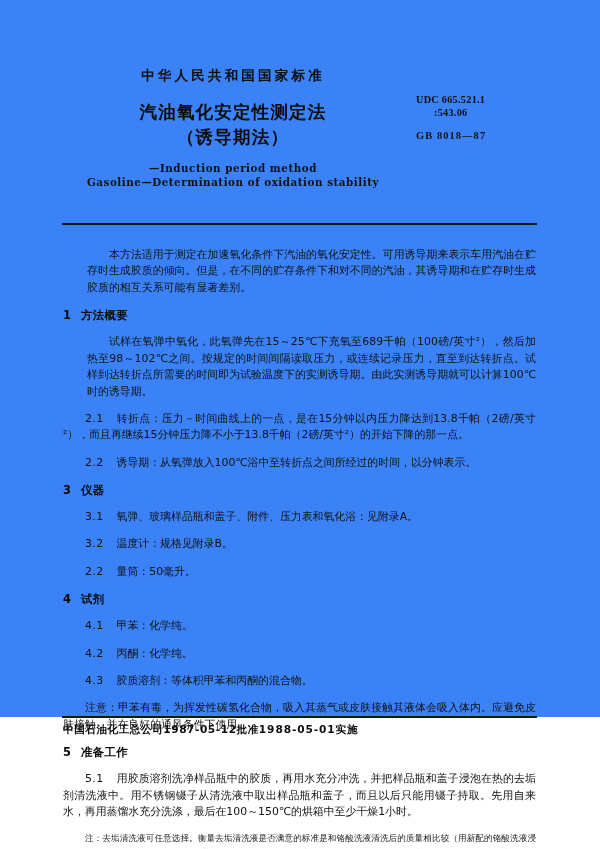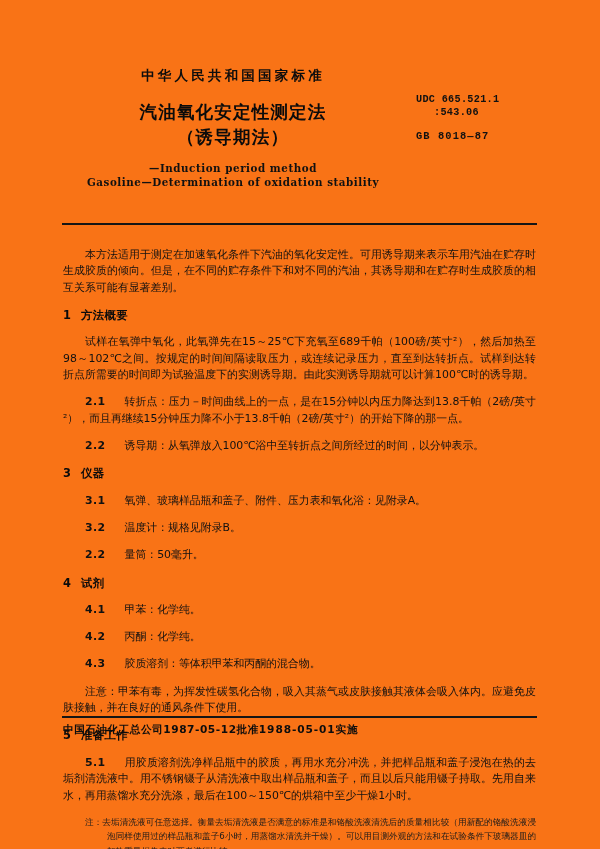--- a/index.html
+++ b/index.html
@@ -14,22 +14,22 @@
     font-family: "DejaVu Sans", "Liberation Sans", sans-serif;
     color: #111111;
     overflow: hidden;
   }
 
   .page {
     position: absolute;
     left: 0;
     top: 0;
     width: 600px;
-    height: 849px;
-    background: #f97316;
+    height: 717px;
+    background: #3b82f6;
   }
 
   
   .masthead {
     position: absolute;
     left: 63px;
     top: 62px;
     width: 473px;
     height: 150px;
   }
@@ -71,21 +71,21 @@
     line-height: 14px;
     letter-spacing: 0.55px;
     color: #111111;
   }
 
   .code-block {
     position: absolute;
     right: 0;
     top: 32px;
     width: 128px;
-    font-family: Liberation Mono, monospace;
+    font-family: Liberation Serif, serif;
     color: #111111;
   }
   .udc-line {
     font-size: 10.2px;
     font-weight: 700;
     letter-spacing: 0.3px;
     line-height: 12.5px;
     text-align: left;
     padding-left: 8px;
   }
@@ -134,20 +134,21 @@
   .para {
     font-size: 10.9px;
     line-height: 16.4px;
     text-align: justify;
     text-justify: inter-character;
     color: #111111;
     letter-spacing: 0.05px;
   }
   .para.indent {
     text-indent: 22px;
+    margin-left: 24px;
   }
   .sec-head {
     font-size: 11.4px;
     font-weight: 700;
     line-height: 16.4px;
     color: #0b0b0b;
     margin-top: 8px;
     margin-bottom: 3px;
     letter-spacing: 0.4px;
   }
@@ -157,23 +158,23 @@
   }
   .item {
     font-size: 10.9px;
     line-height: 16.4px;
     text-align: justify;
     color: #111111;
     padding-left: 22px;
     text-indent: -0.5px;
   }
   .item .inum {
-    font-weight: 700;
+    font-weight: 400;
     letter-spacing: 0.4px;
-    margin-right: 19px;
+    margin-right: 13px;
   }
   .item.hang {
     padding-left: 0;
     text-indent: 22px;
   }
   .note-inline {
     font-size: 10.9px;
     line-height: 16.4px;
     text-align: justify;
     color: #111111;

